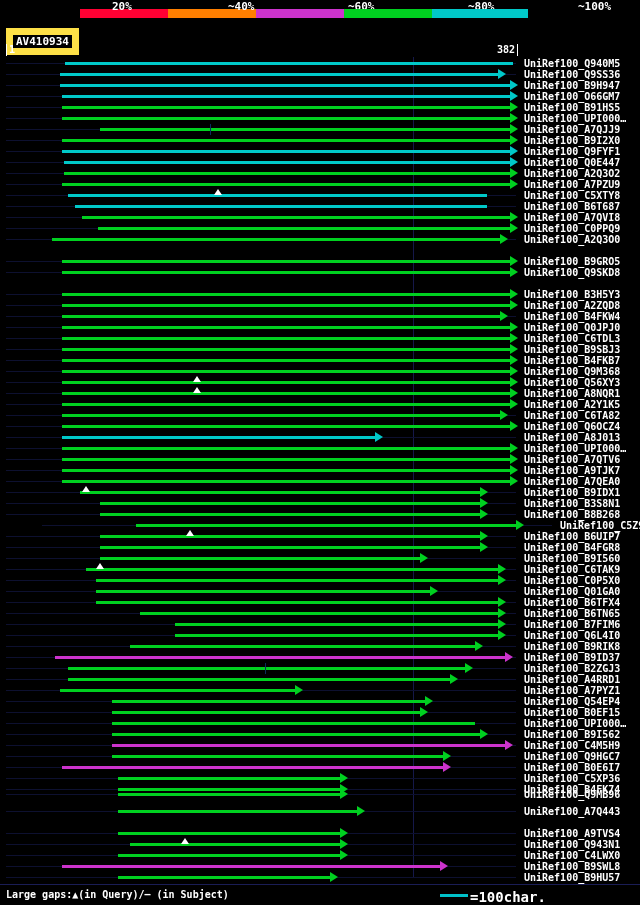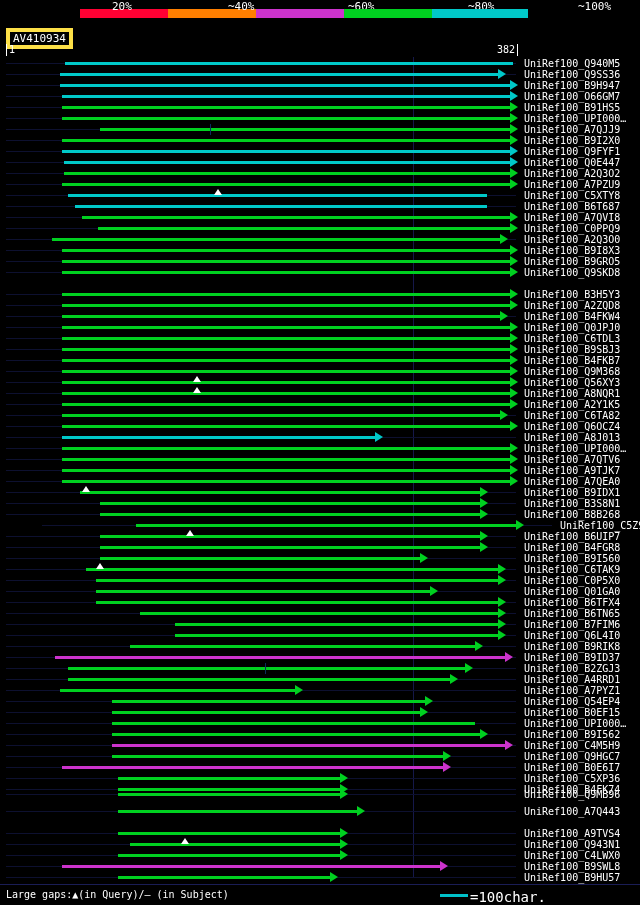--- a/index.html
+++ b/index.html
@@ -1,25 +1,25 @@
 <!DOCTYPE html>
 <html><head>
 <meta charset="utf-8">
 <style>
   html,body{margin:0;padding:0;background:#000;}
   body{width:640px;height:905px;font-family:"DejaVu Sans Mono","Liberation Mono",monospace;color:#fff;overflow:hidden;}
-  #wrap{position:relative;width:535px;height:905px;}
+  #wrap{position:relative;width:535px;height:905px;font-weight:bold;}
 
   
   #legend{position:absolute;left:0;top:0;width:640px;height:26px;}
   .legendseg{position:absolute;top:9px;height:9px;}
   .legendlabel{position:absolute;top:0;font-size:11px;color:#fff;letter-spacing:0px;}
 
   
-  #qbox{position:absolute;left:6px;top:28px;border:4px solid #fde047;padding:0 3px;font-size:11px;line-height:13px;color:#fff;background:#000;}
+  #qbox{position:absolute;left:6px;top:28px;border:7px solid #fde047;padding:0 3px;font-size:11px;line-height:13px;color:#fff;background:#000;}
 
   
   #ruler{position:absolute;left:6px;top:44px;width:510px;height:12px;border-left:1px solid #fff;border-right:1px solid #fff;}
   #ruler .rl{position:absolute;left:2px;top:0px;font-size:10px;color:#fff;}
   #ruler .rr{position:absolute;right:2px;top:0px;font-size:10px;color:#fff;}
 
   
   #plot{position:absolute;left:0;top:57px;width:640px;height:826px;}
   #vline{position:absolute;left:413px;top:0;width:1px;height:820px;background:#15184a;}
   .row{position:absolute;left:0;width:640px;height:13px;}
@@ -157,26 +157,20 @@
         <div class="bar" style="left: 98px; width: 412px; background: rgb(0, 208, 32);"></div>
         <div class="arrow" style="left: 510px; border-left: 8px solid rgb(0, 208, 32);"></div>
         <div class="label">UniRef100_C0PPQ9</div>
       </div>
       <div class="row" style="top: 176px;">
         <div class="rowbg"></div>
         <div class="bar" style="left: 52px; width: 448px; background: rgb(0, 208, 32);"></div>
         <div class="arrow" style="left: 500px; border-left: 8px solid rgb(0, 208, 32);"></div>
         <div class="label">UniRef100_A2Q3O0</div>
       </div>
-      <div class="row" style="top: 187px;">
-        <div class="rowbg"></div>
-        <div class="bar" style="left: 62px; width: 448px; background: rgb(0, 208, 32);"></div>
-        <div class="arrow" style="left: 510px; border-left: 8px solid rgb(0, 208, 32);"></div>
-        <div class="label">UniRef100_B9I8X3</div>
-      </div>
       <div class="row" style="top: 198px;">
         <div class="rowbg"></div>
         <div class="bar" style="left: 62px; width: 448px; background: rgb(0, 208, 32);"></div>
         <div class="arrow" style="left: 510px; border-left: 8px solid rgb(0, 208, 32);"></div>
         <div class="label">UniRef100_B9GRO5</div>
       </div>
       <div class="row" style="top: 209px;">
         <div class="rowbg"></div>
         <div class="bar" style="left: 62px; width: 448px; background: rgb(0, 208, 32);"></div>
         <div class="arrow" style="left: 510px; border-left: 8px solid rgb(0, 208, 32);"></div>

